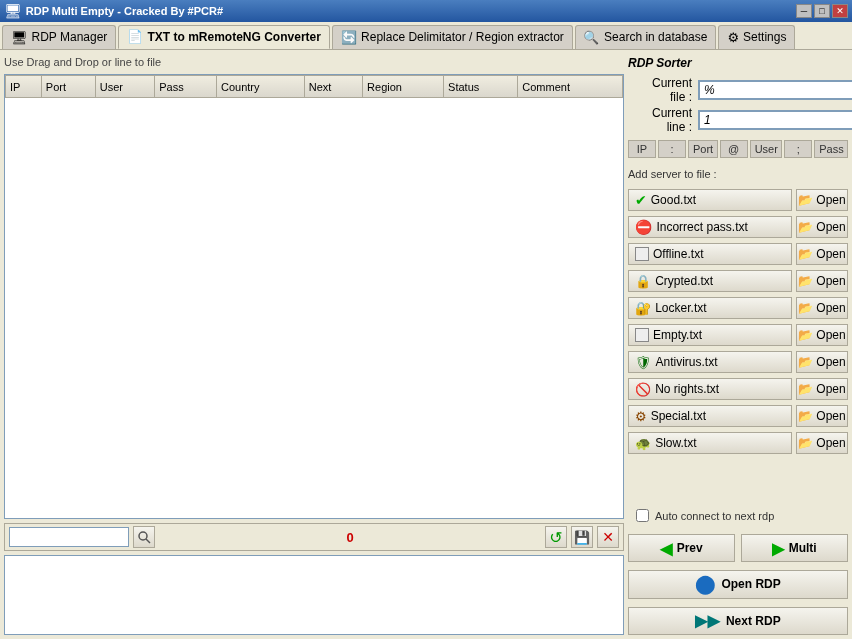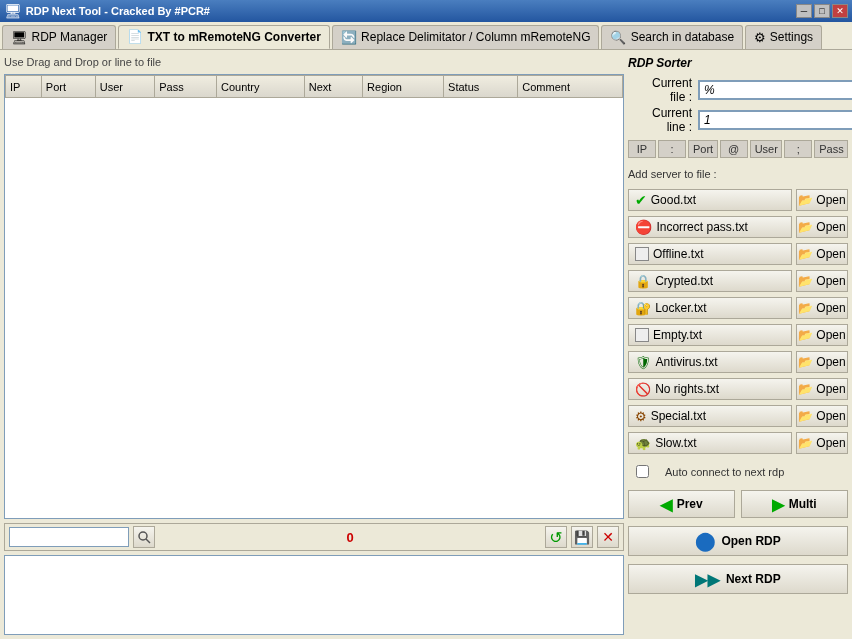--- a/index.html
+++ b/index.html
@@ -240,22 +240,23 @@
       display: flex; align-items: center; gap: 3px;
       padding: 0 4px;
       font-size: 11px;
       justify-content: center;
     }
 
     
     .checkbox-row {
       display: flex;
       align-items: center;
-      gap: 16px;
+      gap: 6px;
       padding: 4px 8px;
+      margin-top: 44px;
     }
     .checkbox-row input[type=checkbox] { }
     .checkbox-label { font-size: 11px; color: #333; }
 
     
     .nav-row {
       display: flex;
       gap: 6px;
       margin-top: 2px;
     }
@@ -285,41 +286,41 @@
       margin-top: 2px;
     }
     .circle-blue { color: #1a6bbf; font-size: 18px; }
   </style>
 </head>
 <body>
 
 <div class="title-bar">
   <div class="title-bar-left">
     <span class="title-bar-icon">🖥</span>
-    <span class="title-bar-title">RDP Next Tool - Cracked By #PCR#</span>
+    <span class="title-bar-title">RDP Multi Empty - Cracked By #PCR#</span>
   </div>
   <div class="title-bar-controls">
     <div class="title-btn">─</div>
     <div class="title-btn">□</div>
     <div class="title-btn close">✕</div>
   </div>
 </div>
 
 <div class="menu-bar">
   <div class="tab">
     <span class="tab-icon">🖥</span>
     <span>RDP Manager</span>
   </div>
   <div class="tab active">
     <span class="tab-icon">📄</span>
     <span>TXT to mRemoteNG Converter</span>
   </div>
   <div class="tab">
     <span class="tab-icon">🔄</span>
-    <span>Replace Delimitator / Column mRemoteNG</span>
+    <span>Replace Delimitator / Region extractor</span>
   </div>
   <div class="tab">
     <span class="tab-icon">🔍</span>
     <span>Search in database</span>
   </div>
   <div class="tab">
     <span class="tab-icon">⚙</span>
     <span>Settings</span>
   </div>
 </div>

